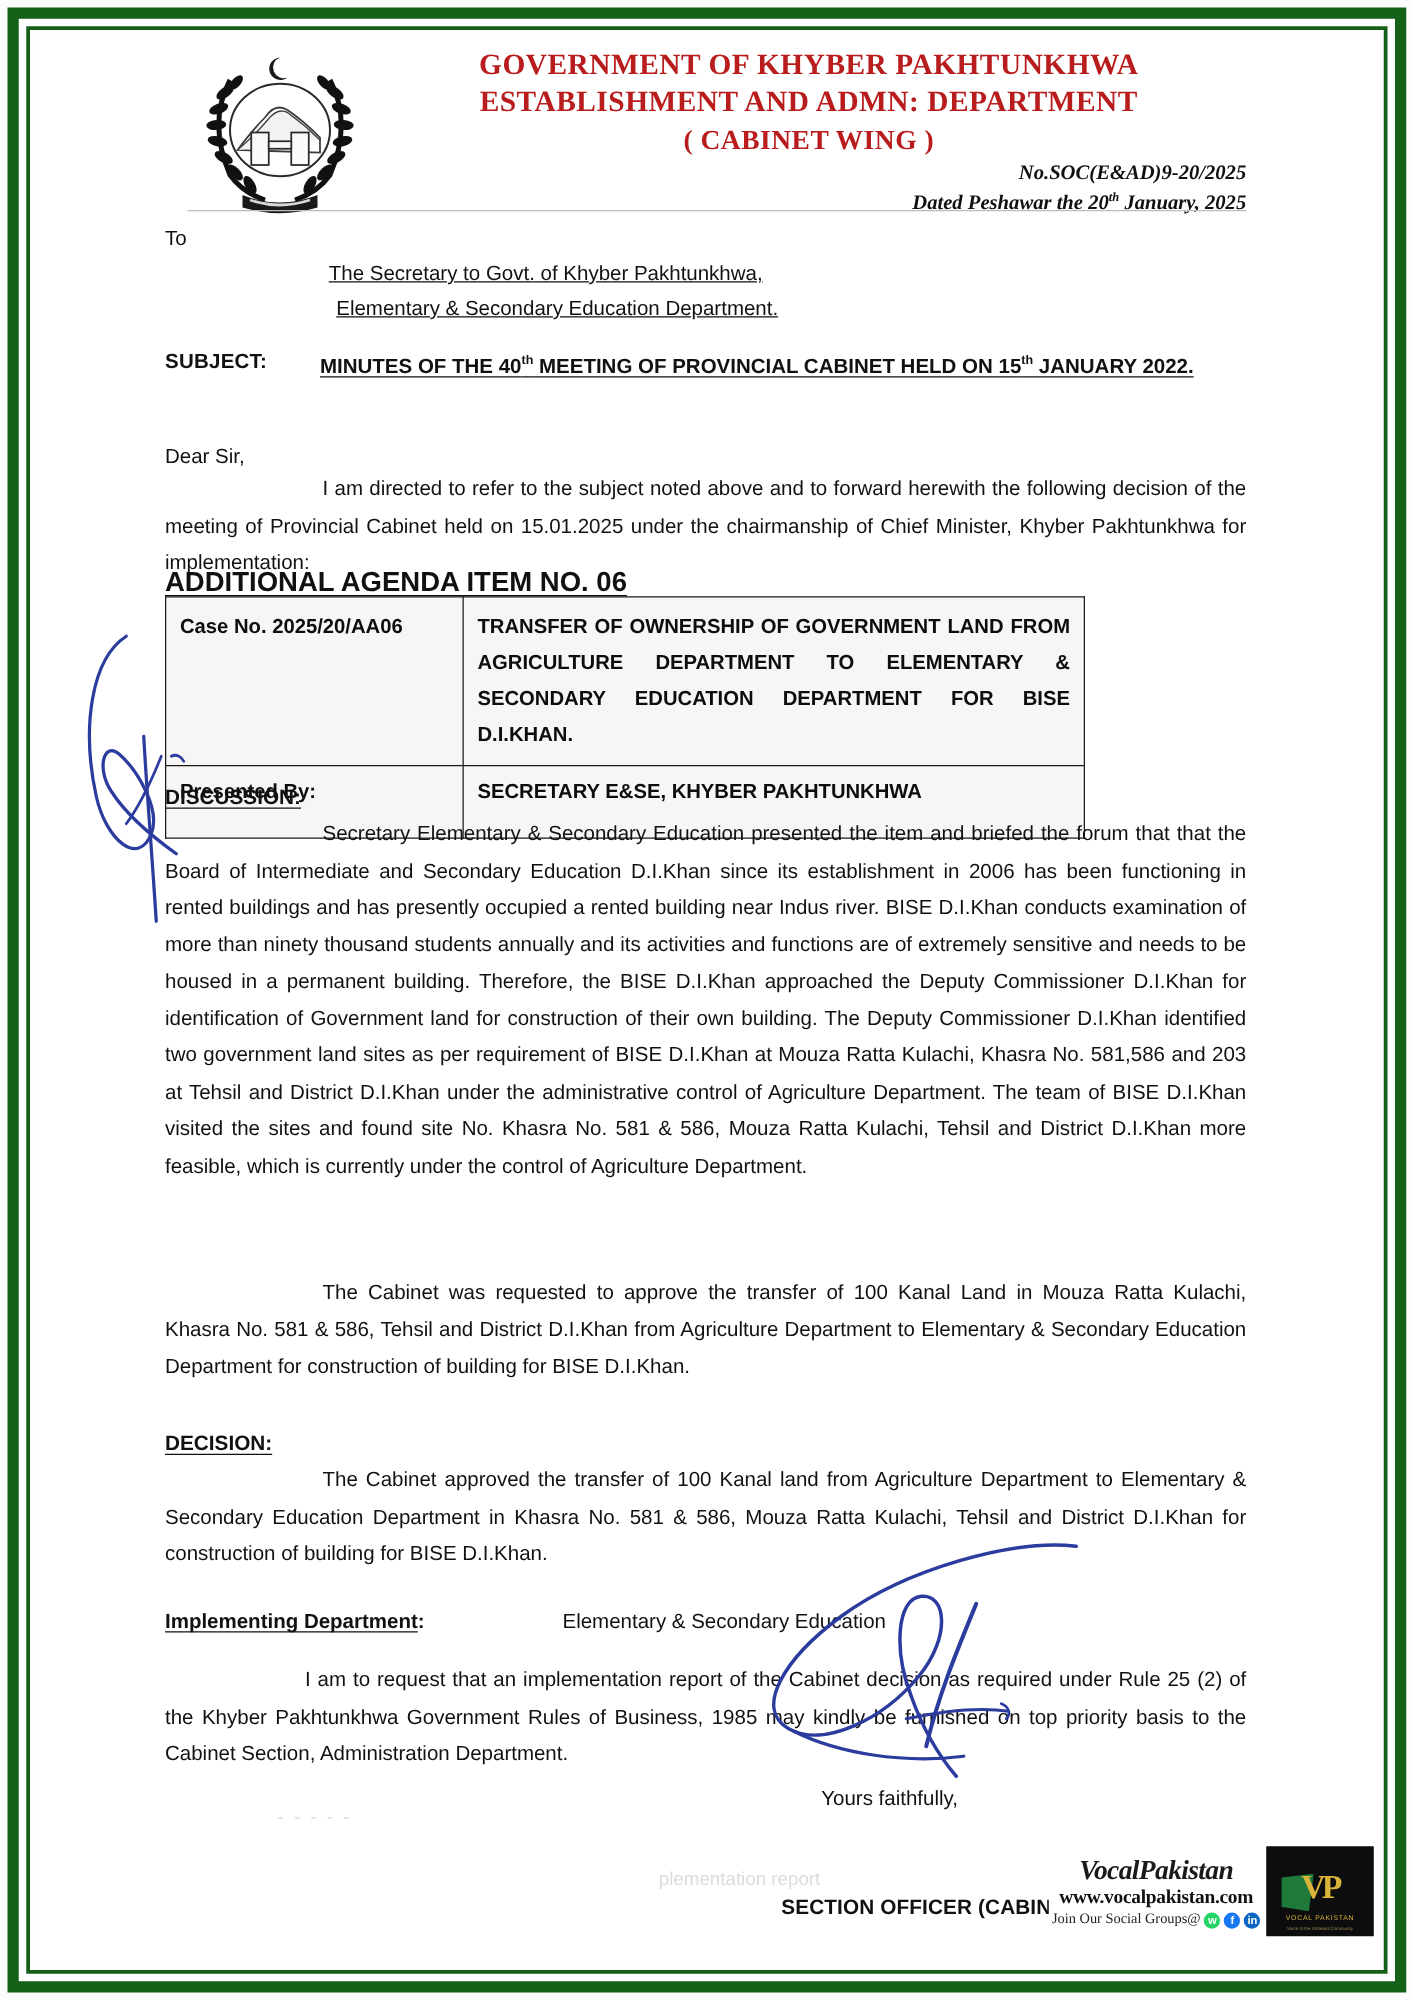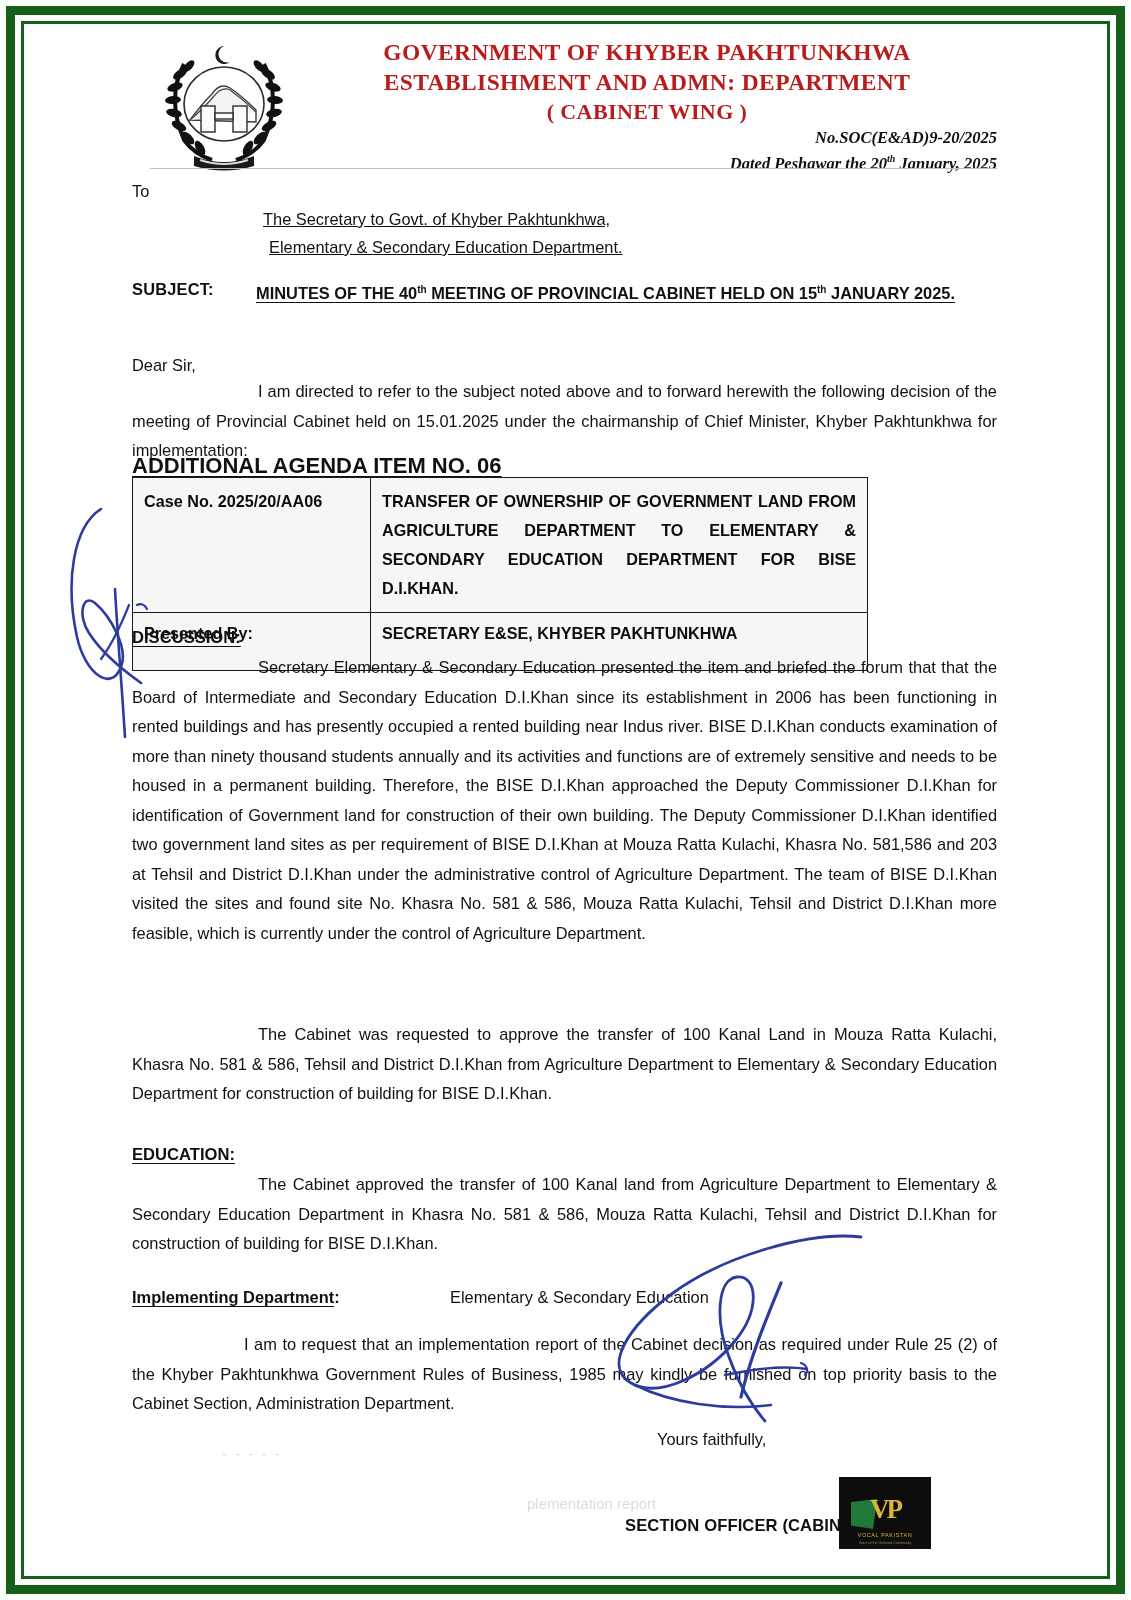--- a/index.html
+++ b/index.html
@@ -394,21 +394,21 @@
 
       <div class="blk to-label">To</div>
 
       <div class="blk addr">
         <div>The Secretary to Govt. of Khyber Pakhtunkhwa,</div>
         <div>Elementary &amp; Secondary Education Department.</div>
       </div>
 
       <div class="blk subject-row">
         <div class="subject-label">SUBJECT:</div>
-        <div class="subject-text"><span class="u"><span>MINUTES OF THE 40</span><sup>th</sup><span> MEETING OF PROVINCIAL CABINET HELD ON 15</span><sup>th</sup><span> JANUARY 2025.</span></span></div>
+        <div class="subject-text"><span class="u"><span>MINUTES OF THE 40</span><sup>th</sup><span> MEETING OF PROVINCIAL CABINET HELD ON 15</span><sup>th</sup><span> JANUARY 2022.</span></span></div>
       </div>
 
       <div class="blk dearsir">Dear Sir,</div>
 
       <div class="blk para p-intro"><span class="ind"></span><span>I am directed to refer to the subject noted above and to forward herewith the following decision of the meeting of Provincial Cabinet held on 15.01.2025 under the chairmanship of Chief Minister, Khyber Pakhtunkhwa for implementation:</span></div>
 
       <div class="blk agenda-head">ADDITIONAL AGENDA ITEM NO. 06</div>
 
       <table class="case-table">
         <tbody>
@@ -420,21 +420,21 @@
             <td class="c1">Presented By:</td>
             <td class="c2">SECRETARY E&amp;SE, KHYBER PAKHTUNKHWA</td>
           </tr>
         </tbody>
       </table>
 
       <div class="blk disc-head">DISCUSSION:</div>
       <div class="blk para p-disc1"><span class="ind"></span><span>Secretary Elementary &amp; Secondary Education presented the item and briefed the forum that that the Board of Intermediate and Secondary Education D.I.Khan since its establishment in 2006 has been functioning in rented buildings and has presently occupied a rented building near Indus river. BISE D.I.Khan conducts examination of more than ninety thousand students annually and its activities and functions are of  extremely sensitive and needs to be housed in a permanent building. Therefore, the BISE D.I.Khan approached the Deputy Commissioner D.I.Khan for identification of Government land for construction of their own building. The Deputy Commissioner D.I.Khan identified two government land sites as per requirement of BISE D.I.Khan at Mouza Ratta Kulachi, Khasra No. 581,586 and 203 at Tehsil and District D.I.Khan under the administrative control of Agriculture Department. The team of BISE D.I.Khan visited the sites and found site No. Khasra No. 581 &amp; 586, Mouza Ratta Kulachi, Tehsil and District D.I.Khan more feasible, which is currently under the control of Agriculture Department.</span></div>
       <div class="blk para p-disc2"><span class="ind"></span><span>The Cabinet was requested to approve the transfer of 100 Kanal Land in Mouza Ratta Kulachi, Khasra No. 581 &amp; 586, Tehsil and District D.I.Khan from Agriculture Department to Elementary &amp; Secondary Education Department for construction of building for BISE D.I.Khan.</span></div>
 
-      <div class="blk decision-head">EDUCATION:</div>
+      <div class="blk decision-head">DECISION:</div>
       <div class="blk para p-decision"><span class="ind"></span><span>The Cabinet approved the transfer of 100 Kanal land from Agriculture Department to Elementary &amp; Secondary Education Department in Khasra No. 581 &amp; 586, Mouza Ratta Kulachi, Tehsil and District D.I.Khan for construction of building for BISE D.I.Khan.</span></div>
 
       <div class="blk impl-row">
         <div class="impl-label"><span class="u">Implementing Department</span><span>:</span></div>
         <div class="impl-value">Elementary &amp; Secondary Education</div>
       </div>
 
       <div class="blk para p-close"><span class="ind"></span><span>I am to request that an implementation report of the Cabinet decision as required under Rule 25 (2) of the Khyber Pakhtunkhwa Government Rules of Business, 1985 may kindly be furnished on top priority basis to the Cabinet Section, Administration Department.</span></div>
 
       <div class="blk yours">Yours faithfully,</div>
@@ -459,20 +459,36 @@
         <path d="M150 150 C178 144 206 140 232 144" fill="none" stroke="#2c3c9e" stroke-width="2.4" stroke-linecap="round"></path>
         <path d="M226 138 C232 140 234 146 230 150" fill="none" stroke="#2c3c9e" stroke-width="2.2" stroke-linecap="round"></path>
         <path d="M60 160 C96 178 148 186 196 180" fill="none" stroke="#2c3c9e" stroke-width="2.6" stroke-linecap="round"></path>
       </svg>
     </div>
 
     <div class="faint faint-a">- - - - -</div>
     <div class="faint faint-b">plementation report</div>
 
     <div class="watermark">
+      <div class="wm-left">
+        <div class="wm-brand">VocalPakistan</div>
+        <div class="wm-url">www.vocalpakistan.com</div>
+        <div class="wm-join">
+          <span>Join Our Social Groups@</span>
+          <span class="soc wa">
+              <span class="soc-g">w</span>
+            </span>
+          <span class="soc fb">
+              <span class="soc-g">f</span>
+            </span>
+          <span class="soc li">
+              <span class="soc-g">in</span>
+            </span>
+        </div>
+      </div>
       <div class="wm-logo">
         <div class="wm-flag"></div>
         <div class="wm-logo-vp">VP</div>
         <div class="wm-logo-cap">VOCAL PAKISTAN</div>
         <div class="wm-logo-sub">Voice of the Unheard Community</div>
       </div>
     </div>
 
   </div>
 </div>

